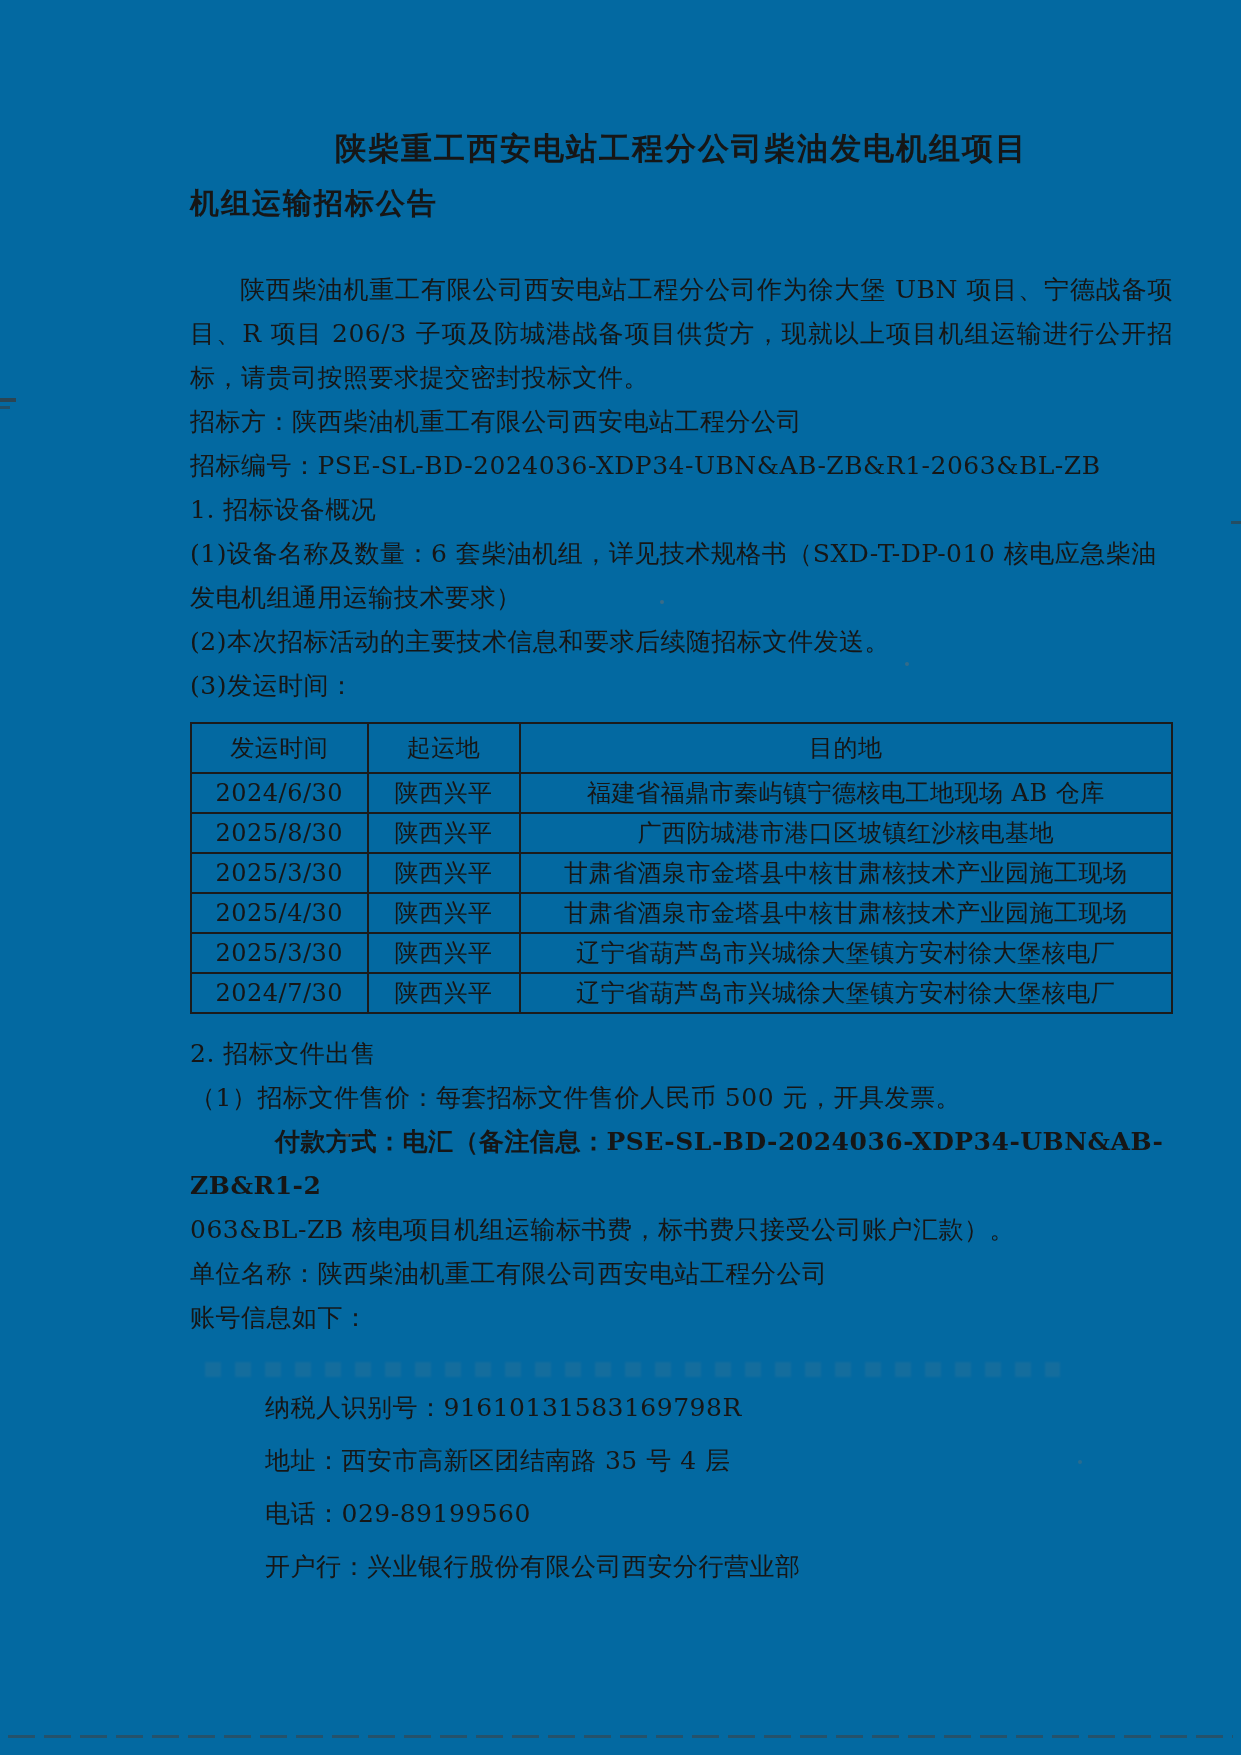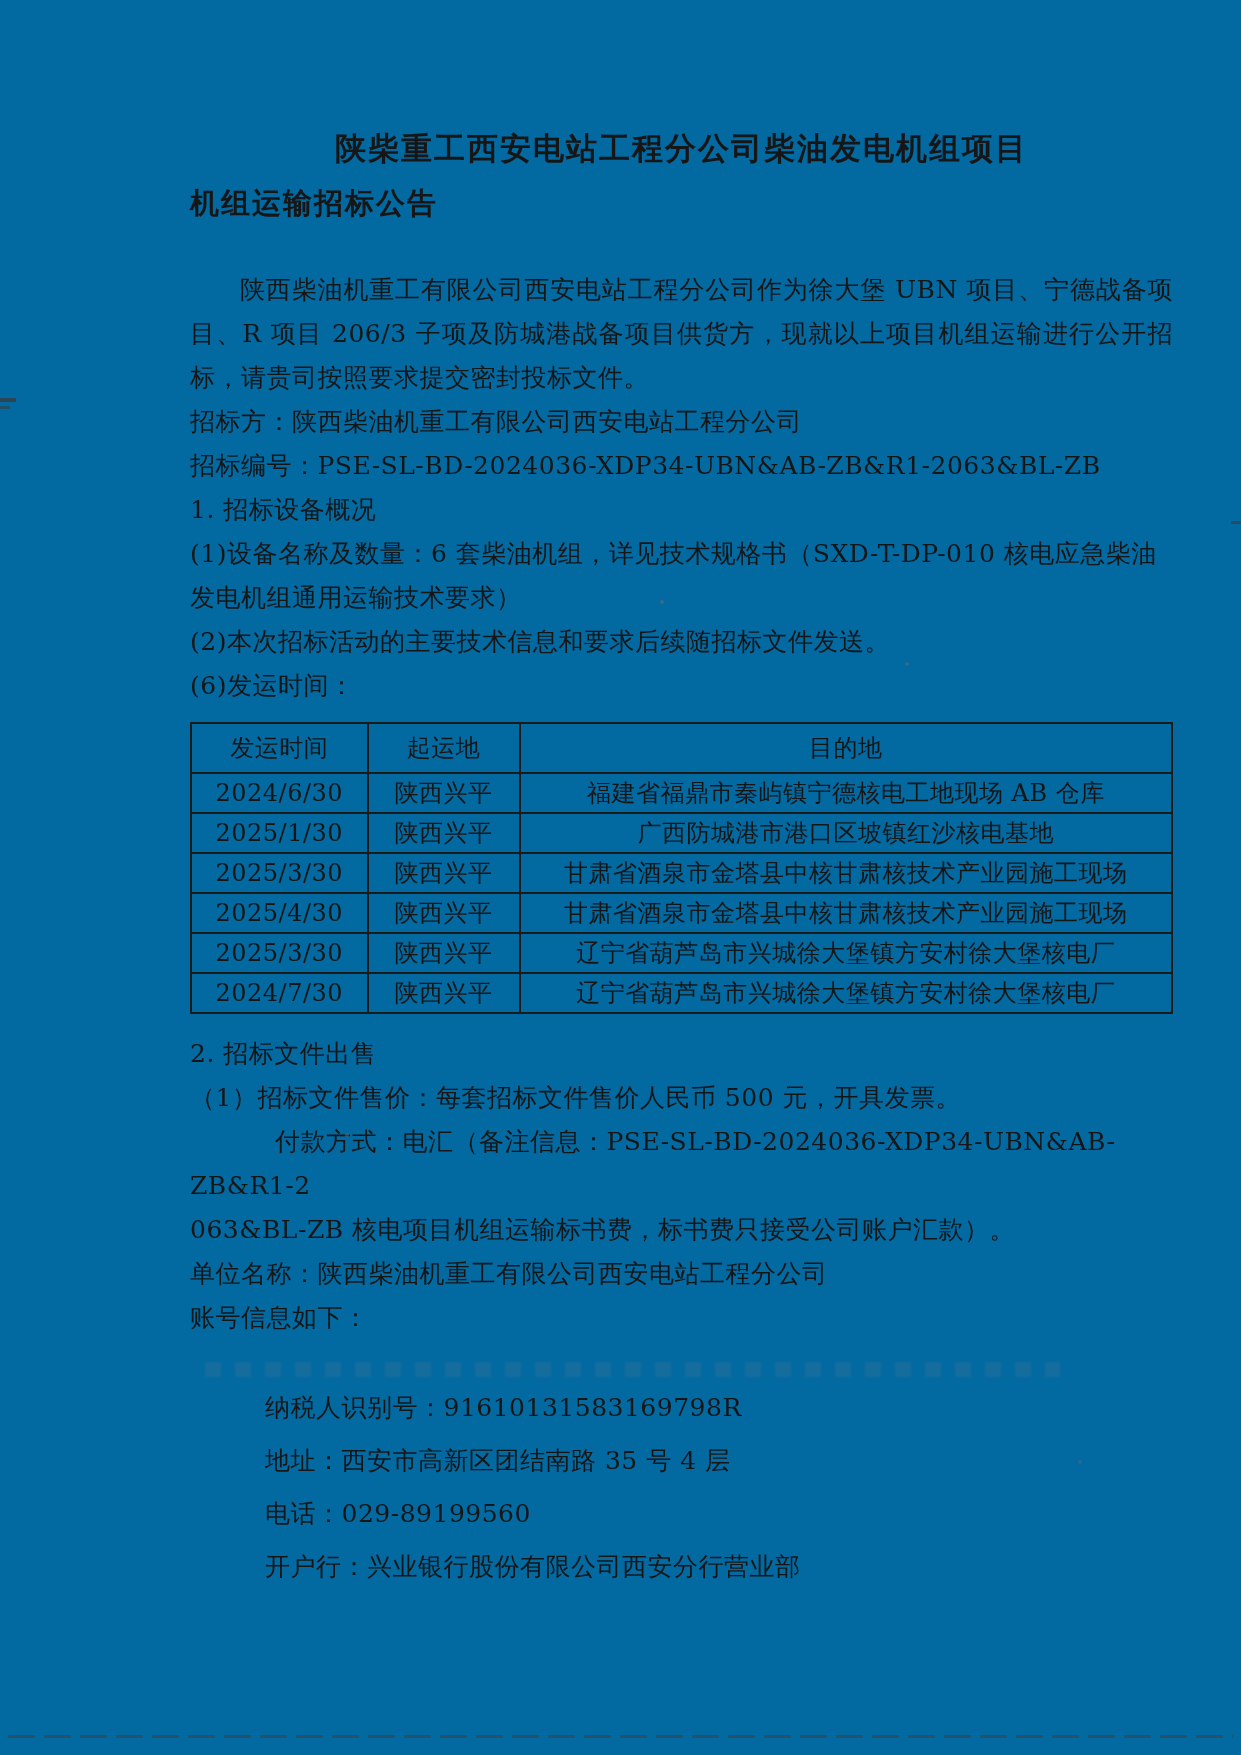--- a/index.html
+++ b/index.html
@@ -33,21 +33,21 @@
     margin: 44px 0 0 0;
     font-size: 25px; line-height: 44px;
     text-indent: 2em; text-align: justify;
     letter-spacing: 0.5px;
   }
   .line {
     margin: 0;
     font-size: 25px; line-height: 44px;
     letter-spacing: 0.5px;
   }
-  .pay-indent { text-indent: 3.4em; }
+  .pay-indent { text-indent: 3.4em; font-weight: bold; }
   .info-indent { padding-left: 3em; }
   .gap-top { margin-top: 46px; }
   .gap8 { margin-top: 9px; }
 
   table.ship {
     border-collapse: collapse;
     width: 100%;
     margin-top: 14px;
     table-layout: fixed;
   }
@@ -97,21 +97,21 @@
   <h2 class="title2">机组运输招标公告</h2>
 
   <p class="intro">陕西柴油机重工有限公司西安电站工程分公司作为徐大堡 UBN 项目、宁德战备项目、R 项目 206/3 子项及防城港战备项目供货方，现就以上项目机组运输进行公开招标，请贵司按照要求提交密封投标文件。</p>
 
   <p class="line">招标方：陕西柴油机重工有限公司西安电站工程分公司</p>
   <p class="line">招标编号：PSE-SL-BD-2024036-XDP34-UBN&amp;AB-ZB&amp;R1-2063&amp;BL-ZB</p>
 
   <p class="line">1. 招标设备概况</p>
   <p class="line">(1)设备名称及数量：6 套柴油机组，详见技术规格书（SXD-T-DP-010 核电应急柴油发电机组通用运输技术要求）</p>
   <p class="line">(2)本次招标活动的主要技术信息和要求后续随招标文件发送。</p>
-  <p class="line">(6)发运时间：</p>
+  <p class="line">(3)发运时间：</p>
 
   <table class="ship">
     <colgroup>
       <col style="width:18%">
       <col style="width:15.5%">
       <col style="width:66.5%">
     </colgroup>
     <thead>
       <tr>
           <th>发运时间</th>
@@ -119,21 +119,21 @@
           <th>目的地</th>
         </tr>
     </thead>
     <tbody>
         <tr>
           <td>2024/6/30</td>
           <td>陕西兴平</td>
           <td>福建省福鼎市秦屿镇宁德核电工地现场 AB 仓库</td>
         </tr>
         <tr>
-          <td>2025/1/30</td>
+          <td>2025/8/30</td>
           <td>陕西兴平</td>
           <td>广西防城港市港口区坡镇红沙核电基地</td>
         </tr>
         <tr>
           <td>2025/3/30</td>
           <td>陕西兴平</td>
           <td>甘肃省酒泉市金塔县中核甘肃核技术产业园施工现场</td>
         </tr>
         <tr>
           <td>2025/4/30</td>

